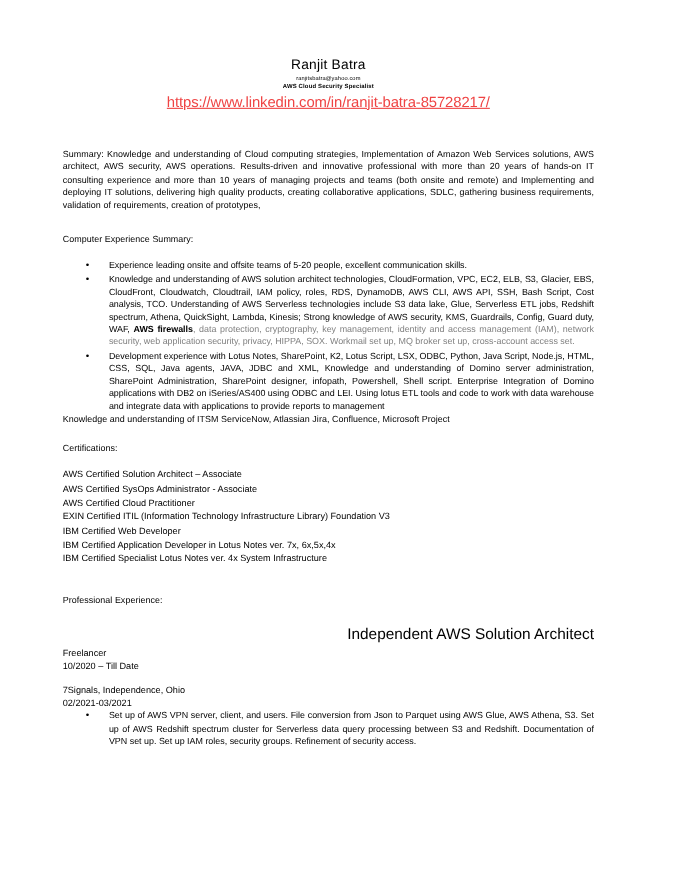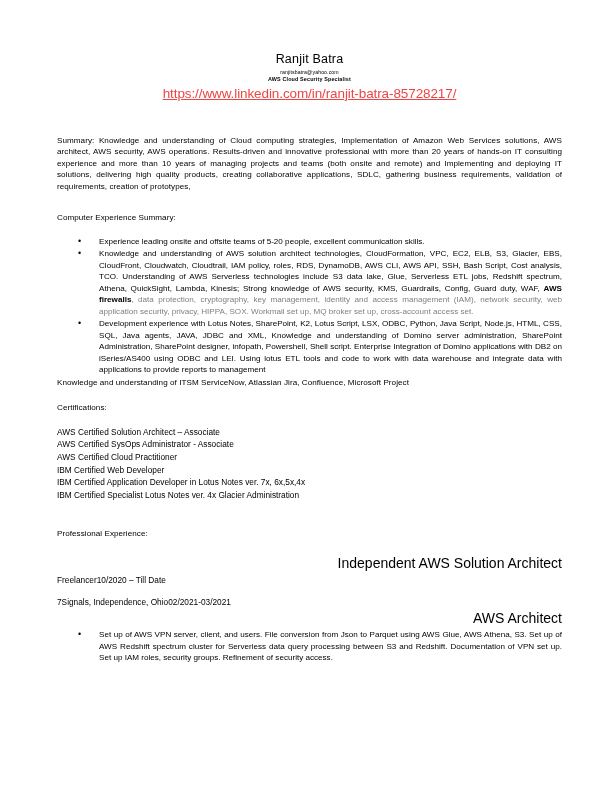--- a/index.html
+++ b/index.html
@@ -16,21 +16,21 @@
     color: #000000;
     overflow: hidden;
   }
   .page {
     position: absolute;
     left: 0; top: 0;
     width: 612px;
     height: 792px;
     background: #ffffff;
     box-sizing: border-box;
-    padding: 52px 50px 0 57px;
+    padding: 52px 72px 0 57px;
   }
 
   
   .hdr { text-align: center; }
   .hdr-name {
     font-size: 12.5px;
     font-weight: 400;
     letter-spacing: .2px;
     line-height: 1.25;
     margin: 0 0 1px 0;
@@ -119,20 +119,21 @@
     white-space: nowrap;
   }
 
   
   .job-row {
     display: flex;
     justify-content: flex-start;
     align-items: baseline;
     font-size: 8.3px;
     line-height: 1.5;
+    flex-direction: column;
   }
   .job-row .left  { white-space: nowrap; }
   .job-row .right { white-space: nowrap; padding-right: 3px; }
   .plain-line {
     font-size: 14px;
     line-height: 1.5;
     text-align: right;
   }
 </style>
 </head>
@@ -171,23 +172,24 @@
   <div class="spacer-14"></div>
 
   <div class="body-txt">Certifications:</div>
 
   <div class="spacer-12"></div>
 
   <div>
     <div class="cert-line">AWS Certified Solution Architect – Associate</div>
     <div class="cert-line">AWS Certified SysOps Administrator - Associate</div>
     <div class="cert-line">AWS Certified Cloud Practitioner</div>
+    <div class="cert-line">EXIN Certified ITIL (Information Technology Infrastructure Library) Foundation V3</div>
     <div class="cert-line">IBM Certified Web Developer</div>
     <div class="cert-line">IBM Certified Application Developer in Lotus Notes ver. 7x, 6x,5x,4x</div>
-    <div class="cert-line">IBM Certified Specialist Lotus Notes ver. 4x Glacier Administration</div>
+    <div class="cert-line">IBM Certified Specialist Lotus Notes ver. 4x System Infrastructure</div>
   </div>
 
   <div class="spacer-26"></div>
 
   <div class="body-txt">Professional Experience:</div>
 
   <div class="spacer-14"></div>
 
   <div>
     <div class="plain-line">Independent AWS Solution Architect</div>
@@ -197,19 +199,18 @@
     </div>
   </div>
 
   <div class="spacer-9"></div>
 
   <div>
     <div class="job-row">
       <span class="left">7Signals, Independence, Ohio</span>
       <span class="right">02/2021-03/2021</span>
     </div>
-    <div class="plain-line">AWS Architect</div>
     <ul class="blist">
       <li>Set up of AWS VPN server, client, and users. File conversion from Json to Parquet  using AWS Glue, AWS Athena, S3. Set up of AWS Redshift spectrum cluster for Serverless data query processing between S3 and Redshift. Documentation of VPN set up. Set up IAM roles, security groups. Refinement of security access.</li>
     </ul>
   </div>
 
 </div>
 
 </body></html>

